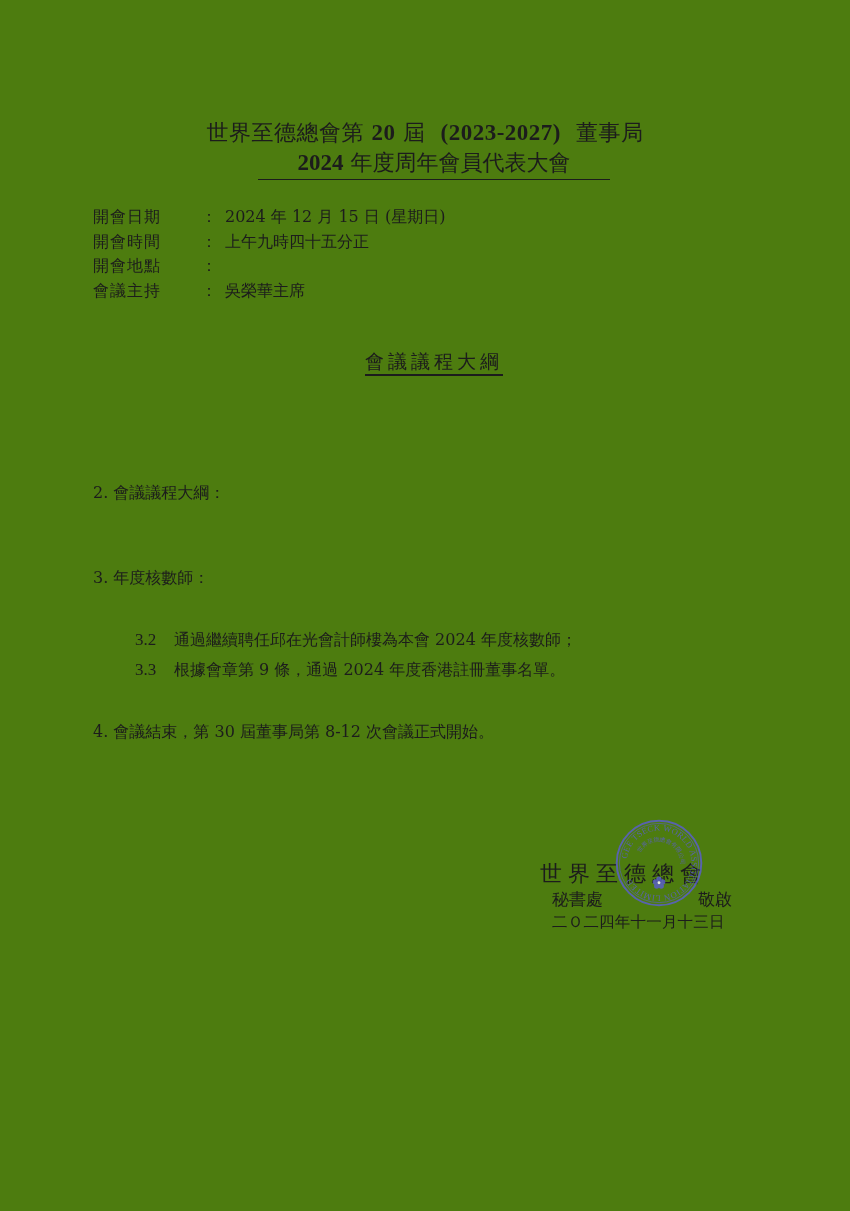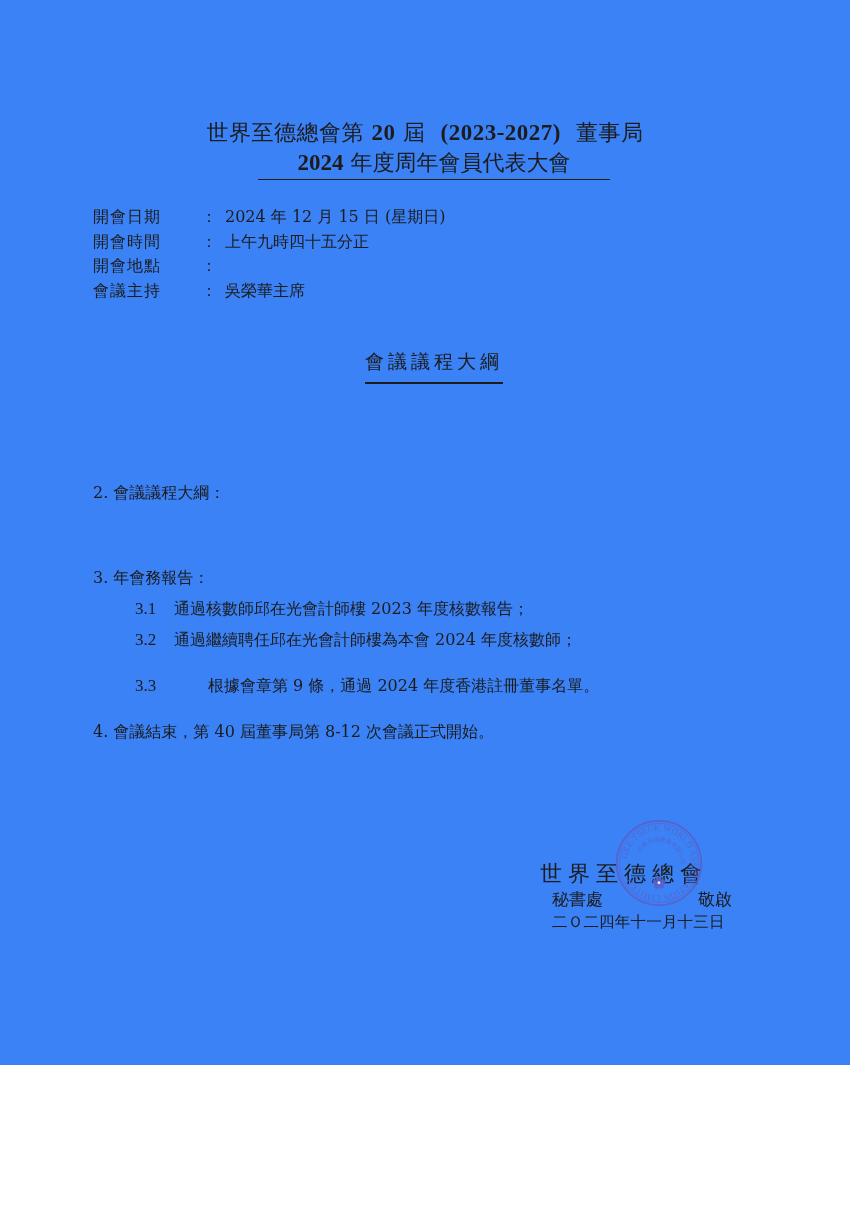--- a/index.html
+++ b/index.html
@@ -12,22 +12,22 @@
       height: 1211px;
       position: relative;
       overflow: hidden;
       font-family: "DejaVu Serif", "Liberation Serif", serif;
       color: #1c1c1c;
     }
     .page {
       position: absolute;
       left: 0; top: 0;
       width: 850px;
-      height: 1065px;
-      background: #3b82f6;
+      height: 1211px;
+      background: #4d7c0f;
     }
     .title-1 {
       position: absolute;
       top: 118px;
       left: 0;
       width: 850px;
       text-align: center;
       font-size: 22px;
       letter-spacing: 0.5px;
       line-height: 30px;
@@ -67,21 +67,21 @@
       width: 24px;
     }
     .agenda-heading {
       position: absolute;
       top: 348px;
       left: 365px;
       font-size: 19px;
       letter-spacing: 4px;
       line-height: 26px;
       border-bottom: 2.5px solid #1c1c1c;
-      padding-bottom: 8px;
+      padding-bottom: 0px;
     }
     .item {
       position: absolute;
       left: 93px;
       font-size: 16px;
       line-height: 24px;
       white-space: nowrap;
     }
     .sub {
       position: absolute;
@@ -180,38 +180,34 @@
   <div class="agenda-heading">會議議程大綱</div>
 
 
   <div class="item" style="top:481px;">
     <span>2.</span>
     <span>會議議程大綱：</span>
   </div>
 
   <div class="item" style="top:566px;">
     <span>3.</span>
-    <span>年會務報告：</span>
-  </div>
-  <div class="sub" style="top:597px;">
-    <span class="sub-num">3.1</span>
-    <span>通過核數師邱在光會計師樓 2023 年度核數報告；</span>
+    <span>年度核數師：</span>
   </div>
   <div class="sub" style="top:628px;">
     <span class="sub-num">3.2</span>
     <span>通過繼續聘任邱在光會計師樓為本會 2024 年度核數師；</span>
   </div>
-  <div class="sub" style="top:674px;gap:34px;">
+  <div class="sub" style="top:658px;">
     <span class="sub-num">3.3</span>
     <span>根據會章第 9 條，通過 2024 年度香港註冊董事名單。</span>
   </div>
 
   <div class="item" style="top:720px;">
     <span>4.</span>
-    <span>會議結束，第 40  屆董事局第 8-12 次會議正式開始。</span>
+    <span>會議結束，第 30  屆董事局第 8-12 次會議正式開始。</span>
   </div>
 
   <div class="signature">
     <div class="sig-org">世界至德總會</div>
     <div class="sig-dept">
       <span>秘書處</span>
       <span>敬啟</span>
     </div>
     <div class="sig-date">二Ｏ二四年十一月十三日</div>
   </div>

